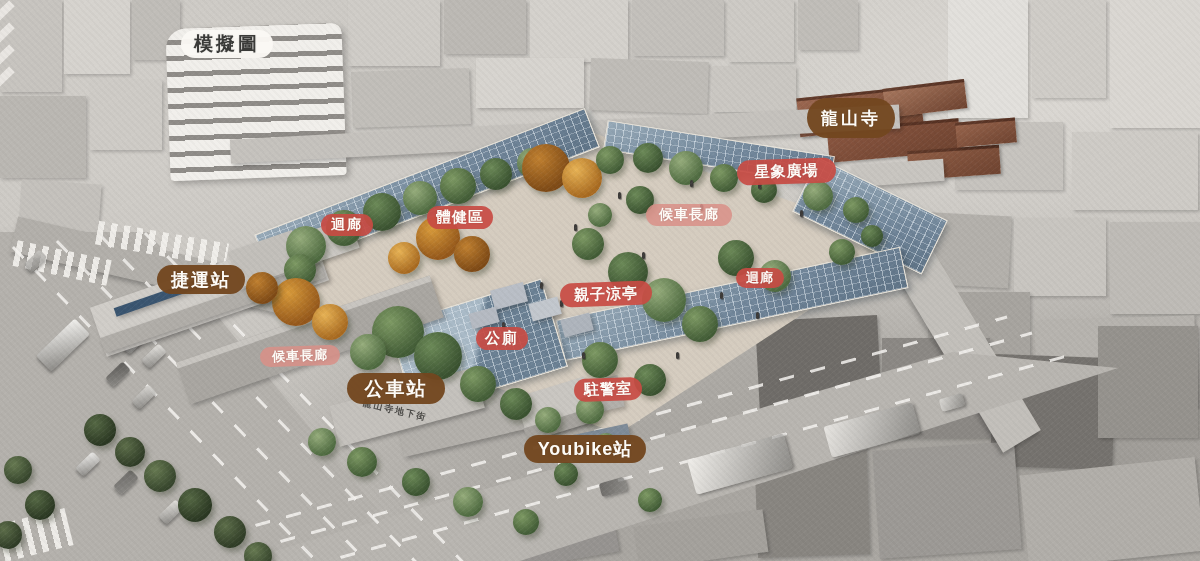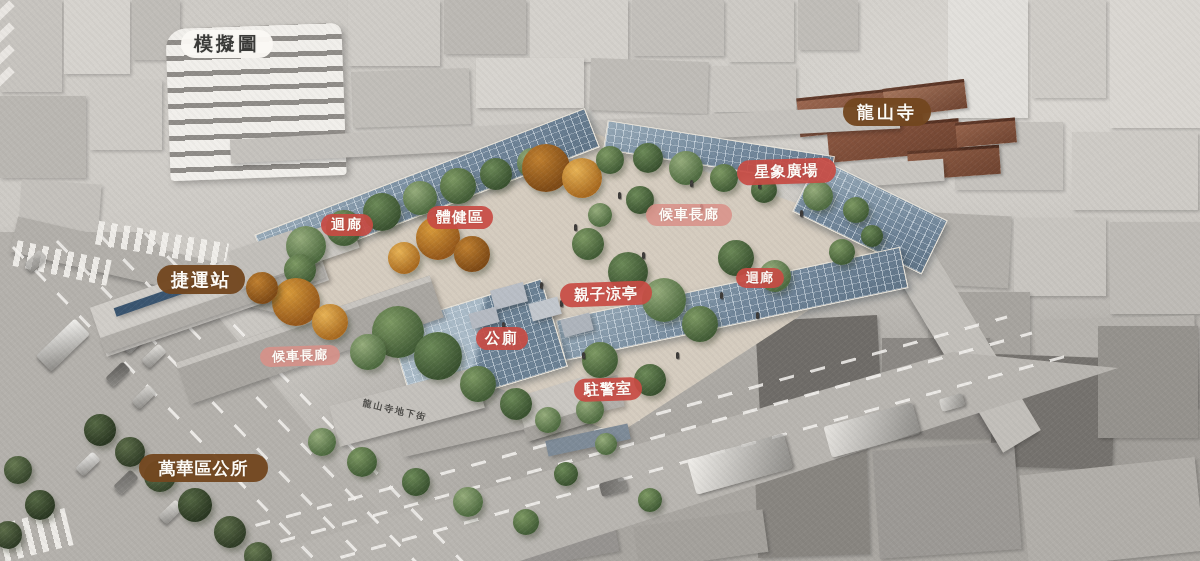--- a/index.html
+++ b/index.html
@@ -250,25 +250,26 @@
       <div class="person" style="left: 758px; top: 182px;"></div>
       <div class="person" style="left: 800px; top: 210px;"></div>
       <div class="person" style="left: 690px; top: 180px;"></div>
       <div class="person" style="left: 560px; top: 300px;"></div>
     </div>
   <div id="grain"></div>
 
   <div id="groundtext" style="left:362px;top:404px;">龍山寺地下街</div>
 
   <div class="lbl badge" style="left:181px;top:30px;width:92px;height:28px;font-size:19px;letter-spacing:3px;">模擬圖</div>
-  <div class="lbl brown" style="left:843px;top:98px;width:88px;height:28px;font-size:17px;letter-spacing:3px;">龍山寺</div>
+  <div class="lbl brown" style="left:807px;top:98px;width:88px;height:40px;font-size:17px;letter-spacing:3px;">龍山寺</div>
   <div class="lbl red" style="left:737px;top:159px;width:99px;height:25px;font-size:15px;transform:rotate(-2deg);">星象廣場</div>
   <div class="lbl red" style="left:321px;top:214px;width:52px;height:22px;font-size:14px;letter-spacing:2px;">迴廊</div>
   <div class="lbl red" style="left:427px;top:206px;width:66px;height:23px;font-size:15px;">體健區</div>
   <div class="lbl salmon" style="left:646px;top:204px;width:86px;height:22px;font-size:14px;">候車長廊</div>
   <div class="lbl brown" style="left:157px;top:265px;width:88px;height:29px;font-size:18px;letter-spacing:2px;">捷運站</div>
   <div class="lbl red" style="left:560px;top:282px;width:92px;height:24px;font-size:15px;transform:rotate(-2deg);">親子涼亭</div>
   <div class="lbl red" style="left:736px;top:268px;width:48px;height:20px;font-size:13px;">迴廊</div>
   <div class="lbl red" style="left:476px;top:327px;width:52px;height:23px;font-size:15px;letter-spacing:2px;">公廁</div>
   <div class="lbl salmon" style="left:260px;top:346px;width:80px;height:20px;font-size:13px;transform:rotate(-2deg);">候車長廊</div>
+  <div class="lbl brown" style="left:347px;top:373px;width:98px;height:31px;font-size:19px;letter-spacing:2px;">公車站</div>
   <div class="lbl red" style="left:574px;top:378px;width:68px;height:23px;font-size:15px;transform:rotate(-2deg);">駐警室</div>
-  <div class="lbl brown" style="left:139px;top:454px;width:129px;height:28px;font-size:17px;letter-spacing:1px;">萬華區公所</div>
+  <div class="lbl brown" style="left:524px;top:435px;width:122px;height:28px;font-size:18px;">Youbike站</div>
 </div>
 
 </body></html>

